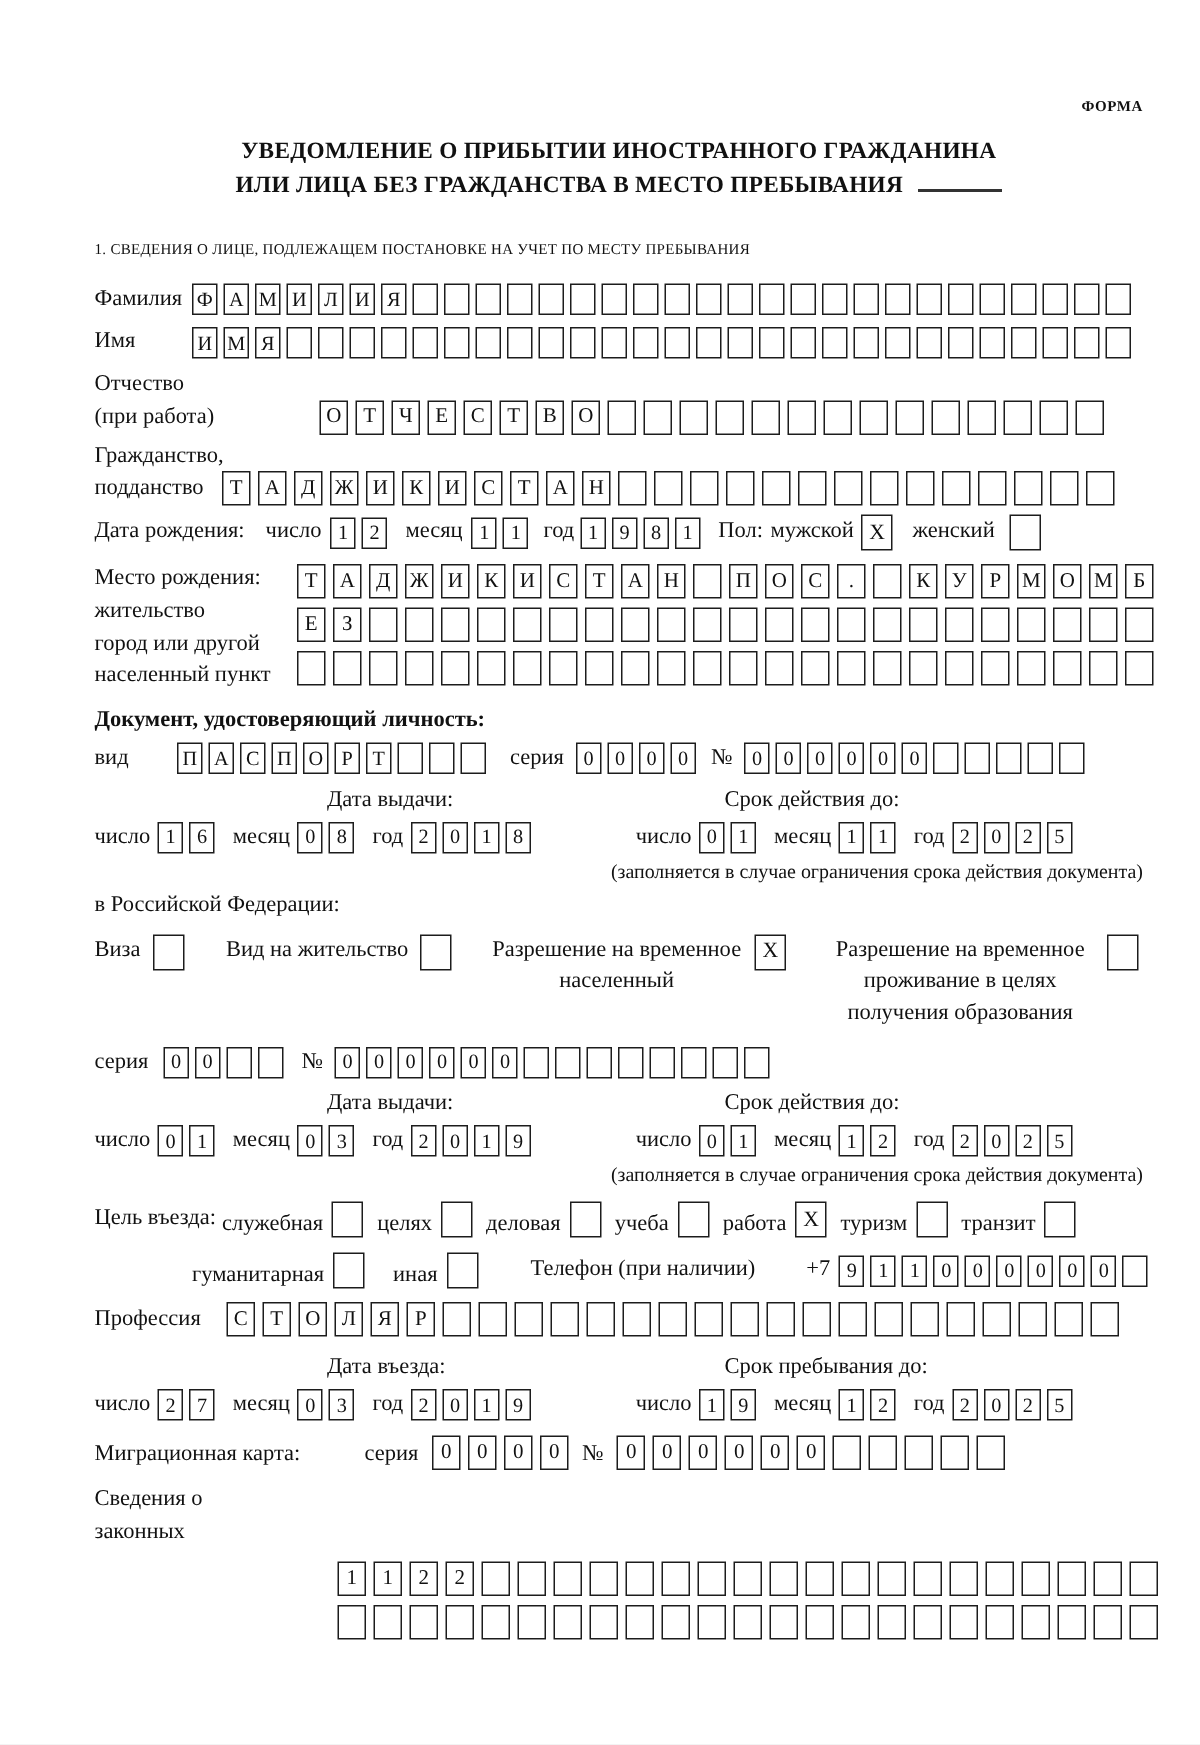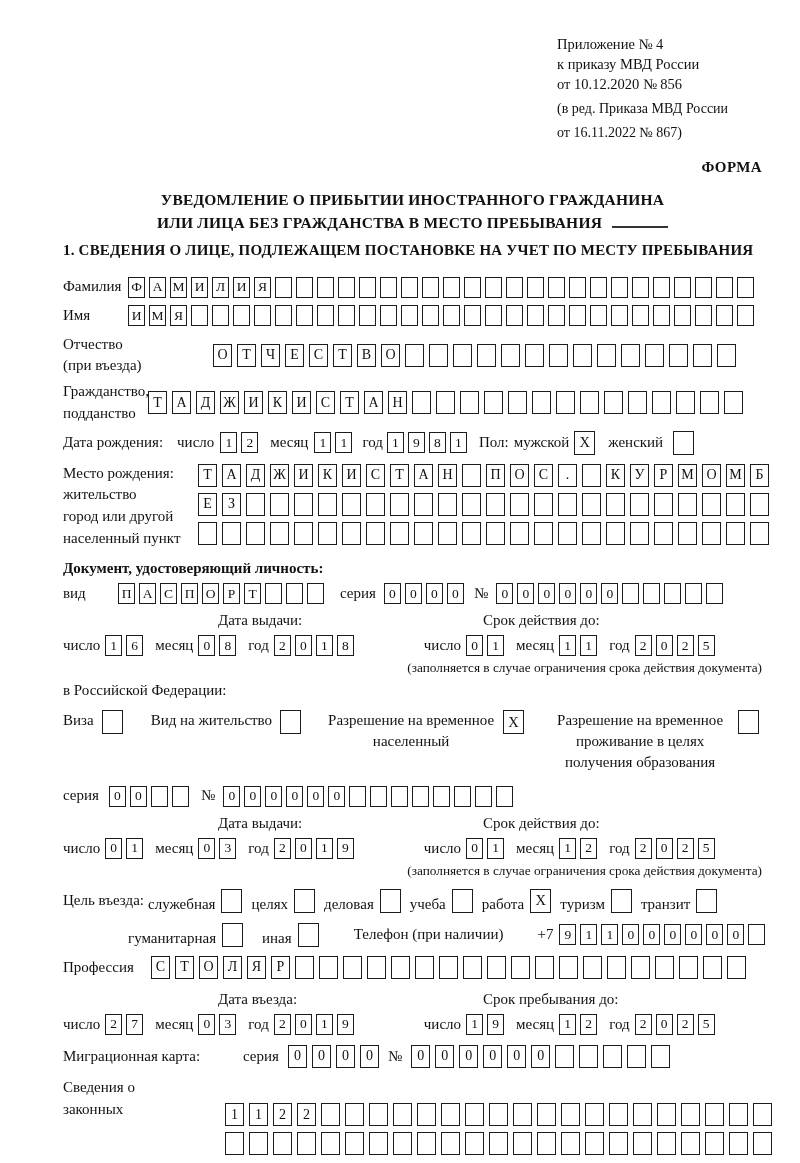--- a/index.html
+++ b/index.html
@@ -2,28 +2,28 @@
 <html><head>
 <meta charset="utf-8">
 <style>
   *{box-sizing:border-box;margin:0;padding:0}
   html,body{background:#e9e9e9}
   body{width:800px;height:1163px;margin:0 auto;font-family:"Liberation Serif","DejaVu Serif",serif;color:#111}
   .page{width:800px;height:1163px;background:#fff;padding:34px 38px 0 63px;position:relative;overflow:hidden}
 
   .appendix{margin-left:494px;font-size:14.5px;line-height:1.38}
   .appendix .rev{margin-top:5px;font-size:14px}
-  .form-label{text-align:right;font-weight:bold;font-size:15px;margin-top:16px;letter-spacing:.4px}
+  .form-label{text-align:right;font-weight:bold;font-size:10px;margin-top:32px;letter-spacing:.4px}
 
   .title{text-align:center;font-weight:bold;font-size:15.5px;line-height:1.5;margin-top:12px;letter-spacing:.2px}
   .blank-line{display:inline-block;width:56px;border-bottom:2px solid #333;height:14px;margin-left:10px}
 
-  .sec-heading{font-weight:bold;font-size:15px;margin-top:8px;letter-spacing:.2px}
-
-  .frow{display:flex;align-items:center;margin-top:7px}
+  .sec-heading{font-weight:normal;font-size:10px;margin-top:25px;letter-spacing:.2px}
+
+  .frow{display:flex;align-items:flex-end;margin-top:7px}
   .lbl{font-size:15px;line-height:1.45;flex:none}
   .lbl2{font-size:15px;line-height:1.45}
 
   .cells{display:inline-flex;gap:4px;flex:none;flex-wrap:nowrap}
   .cell{width:17px;height:21px;border:1.6px solid #1c1c1c;display:inline-flex;align-items:center;justify-content:center;
         font-size:13.5px;flex:none;background:#fff;font-family:"Liberation Serif",serif}
   .cells.lg{gap:5px}
   .cells.lg .cell{width:19px;height:23px;font-size:14px}
 
   .chk{display:inline-flex;width:21px;height:24px;border:1.6px solid #1c1c1c;align-items:center;justify-content:center;
@@ -55,27 +55,20 @@
 
   .inlineopts{display:flex;align-items:center;margin-top:10px;font-size:15px}
   .opt{display:flex;align-items:flex-end;margin-right:9px}
   .opt .ol{margin-right:6px}
 </style>
 </head>
 <body>
 
 <div class="page">
 
-  <div class="appendix">
-    <div>Приложение № 4</div>
-    <div>к приказу МВД России</div>
-    <div>от 10.12.2020 № 856</div>
-    <div class="rev">(в ред. Приказа МВД России</div>
-    <div class="rev">от 16.11.2022 № 867)</div>
-  </div>
   <div class="form-label">ФОРМА</div>
 
   <div class="title">
     <div>УВЕДОМЛЕНИЕ О ПРИБЫТИИ ИНОСТРАННОГО ГРАЖДАНИНА</div>
     <div><span>ИЛИ ЛИЦА БЕЗ ГРАЖДАНСТВА В МЕСТО ПРЕБЫВАНИЯ</span><span class="blank-line"></span></div>
   </div>
 
   <div class="sec-heading">1. СВЕДЕНИЯ О ЛИЦЕ, ПОДЛЕЖАЩЕМ ПОСТАНОВКЕ НА УЧЕТ ПО МЕСТУ ПРЕБЫВАНИЯ</div>
 
   <div class="frow" style="margin-top:17px">
@@ -146,21 +139,21 @@
         <span class="cell"></span>
         <span class="cell"></span>
         <span class="cell"></span>
         <span class="cell"></span>
       </span>
   </div>
 
   <div class="frow">
     <span class="lbl w150">
       <span class="lbl2">Отчество</span><br>
-      <span class="lbl2">(при въезда)</span>
+      <span class="lbl2">(при работа)</span>
     </span>
     <span class="cells lg">
         <span class="cell">О</span>
         <span class="cell">Т</span>
         <span class="cell">Ч</span>
         <span class="cell">Е</span>
         <span class="cell">С</span>
         <span class="cell">Т</span>
         <span class="cell">В</span>
         <span class="cell">О</span>

